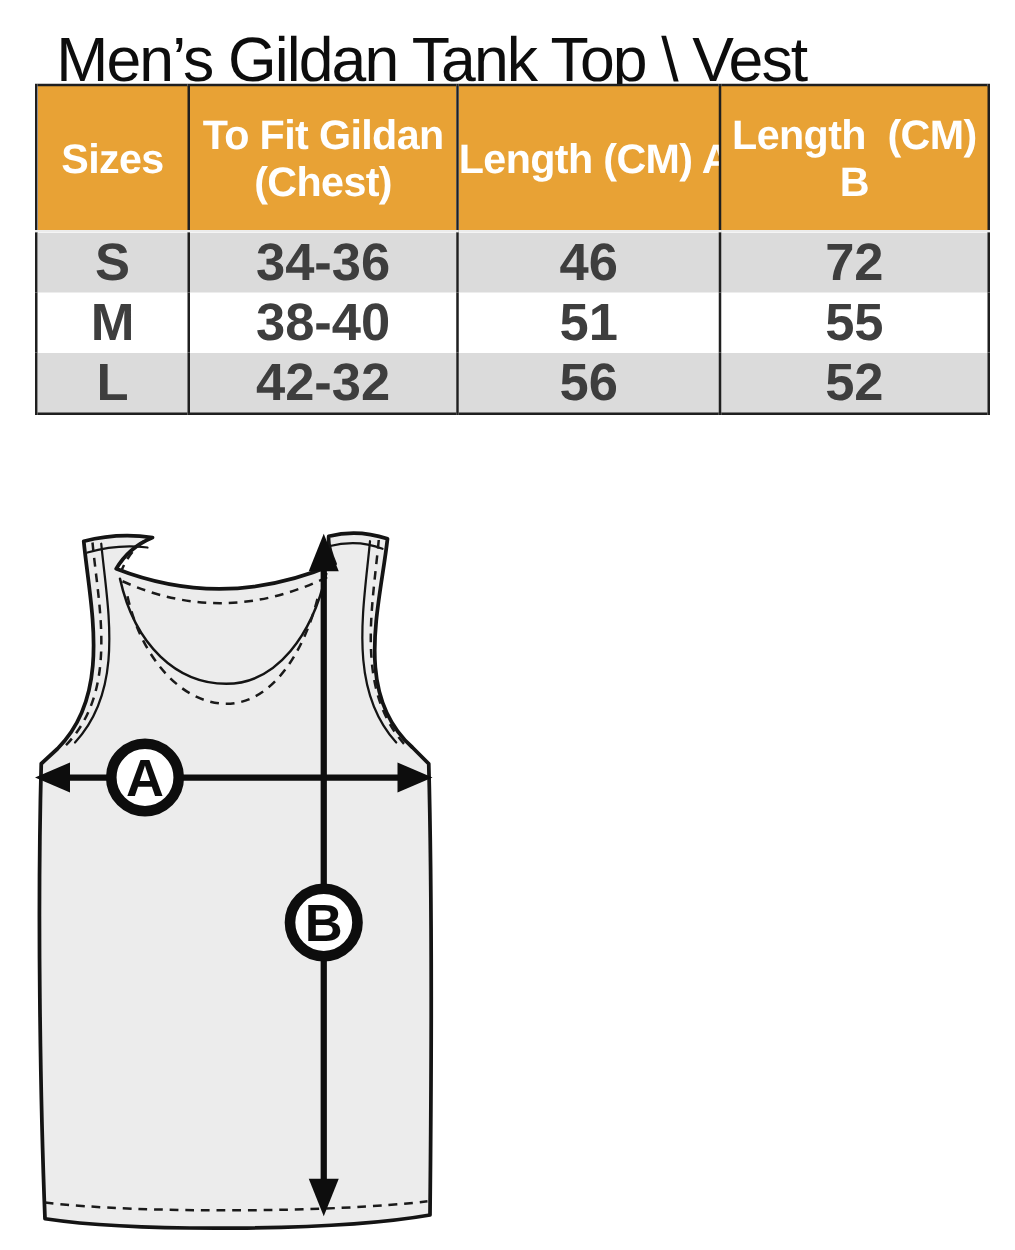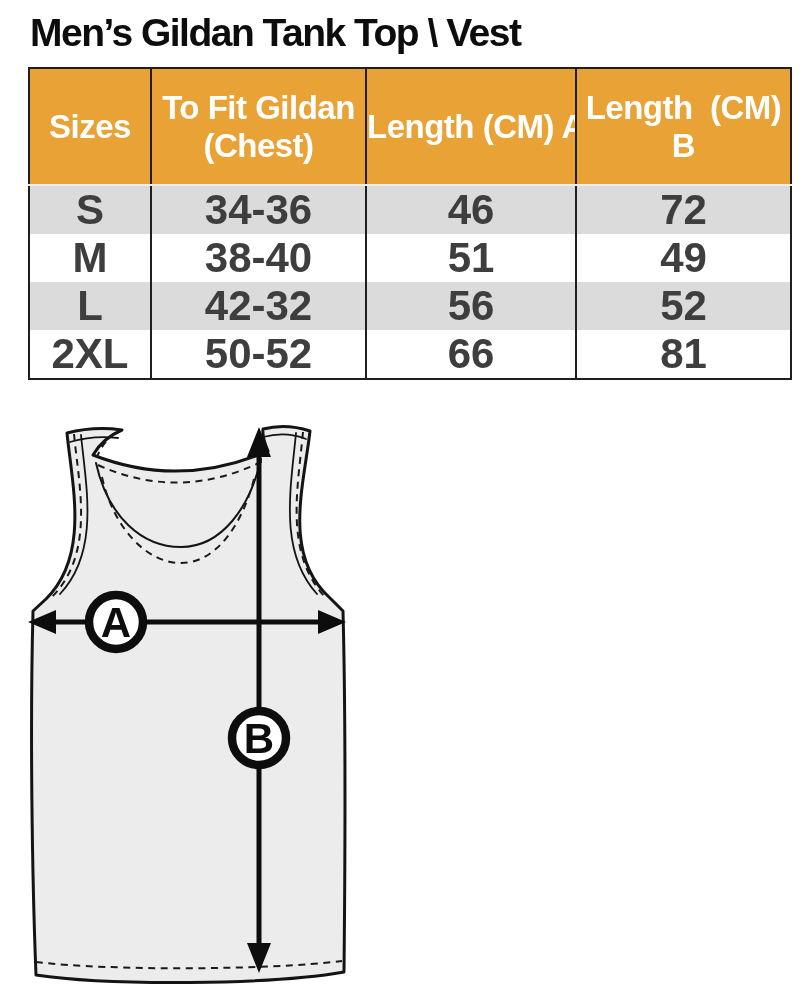--- a/index.html
+++ b/index.html
@@ -5,22 +5,22 @@
   html, body { margin: 0; padding: 0; background: #ffffff; }
   body {
     width: 812px; height: 1000px;
     font-family: "Liberation Sans", sans-serif;
     position: relative; overflow: hidden;
   }
   .page { position: relative; width: 812px; height: 1000px; background: #ffffff; }
 
   
   .title {
-    position: absolute; left: 29px; top: 10px; margin: 1px;
-    font-size: 39px; font-weight: bold; color: #0d0d0d;
+    position: absolute; left: 29px; top: 10px; margin: 16px;
+    font-size: 50px; font-weight: normal; color: #0d0d0d;
     letter-spacing: -1.5px; line-height: 44px; white-space: pre;
   }
 
   
   table.size-chart {
     position: absolute; left: 28px; top: 67px;
     width: 762px; border-collapse: collapse; table-layout: fixed;
     border: 2px solid #1f1f1f;
   }
   .size-chart col.c1 { width: 122px; }
@@ -98,33 +98,27 @@
       <tr>
         <td>S</td>
         <td>34-36</td>
         <td>46</td>
         <td>72</td>
       </tr>
       <tr>
         <td>M</td>
         <td>38-40</td>
         <td>51</td>
-        <td>49</td>
+        <td>55</td>
       </tr>
       <tr>
         <td>L</td>
         <td>42-32</td>
         <td>56</td>
         <td>52</td>
-      </tr>
-      <tr>
-        <td>2XL</td>
-        <td>50-52</td>
-        <td>66</td>
-        <td>81</td>
       </tr>
     </tbody>
   </table>
 
   <svg class="diagram-svg" viewBox="0 0 450 595" xmlns="http://www.w3.org/2000/svg">
 
     <path stroke="#141414" stroke-width="3" stroke-linejoin="round" d="M 67 28
              Q 94 21 122 25
              Q 103 33 93 50
              Q 180 84 268 46

